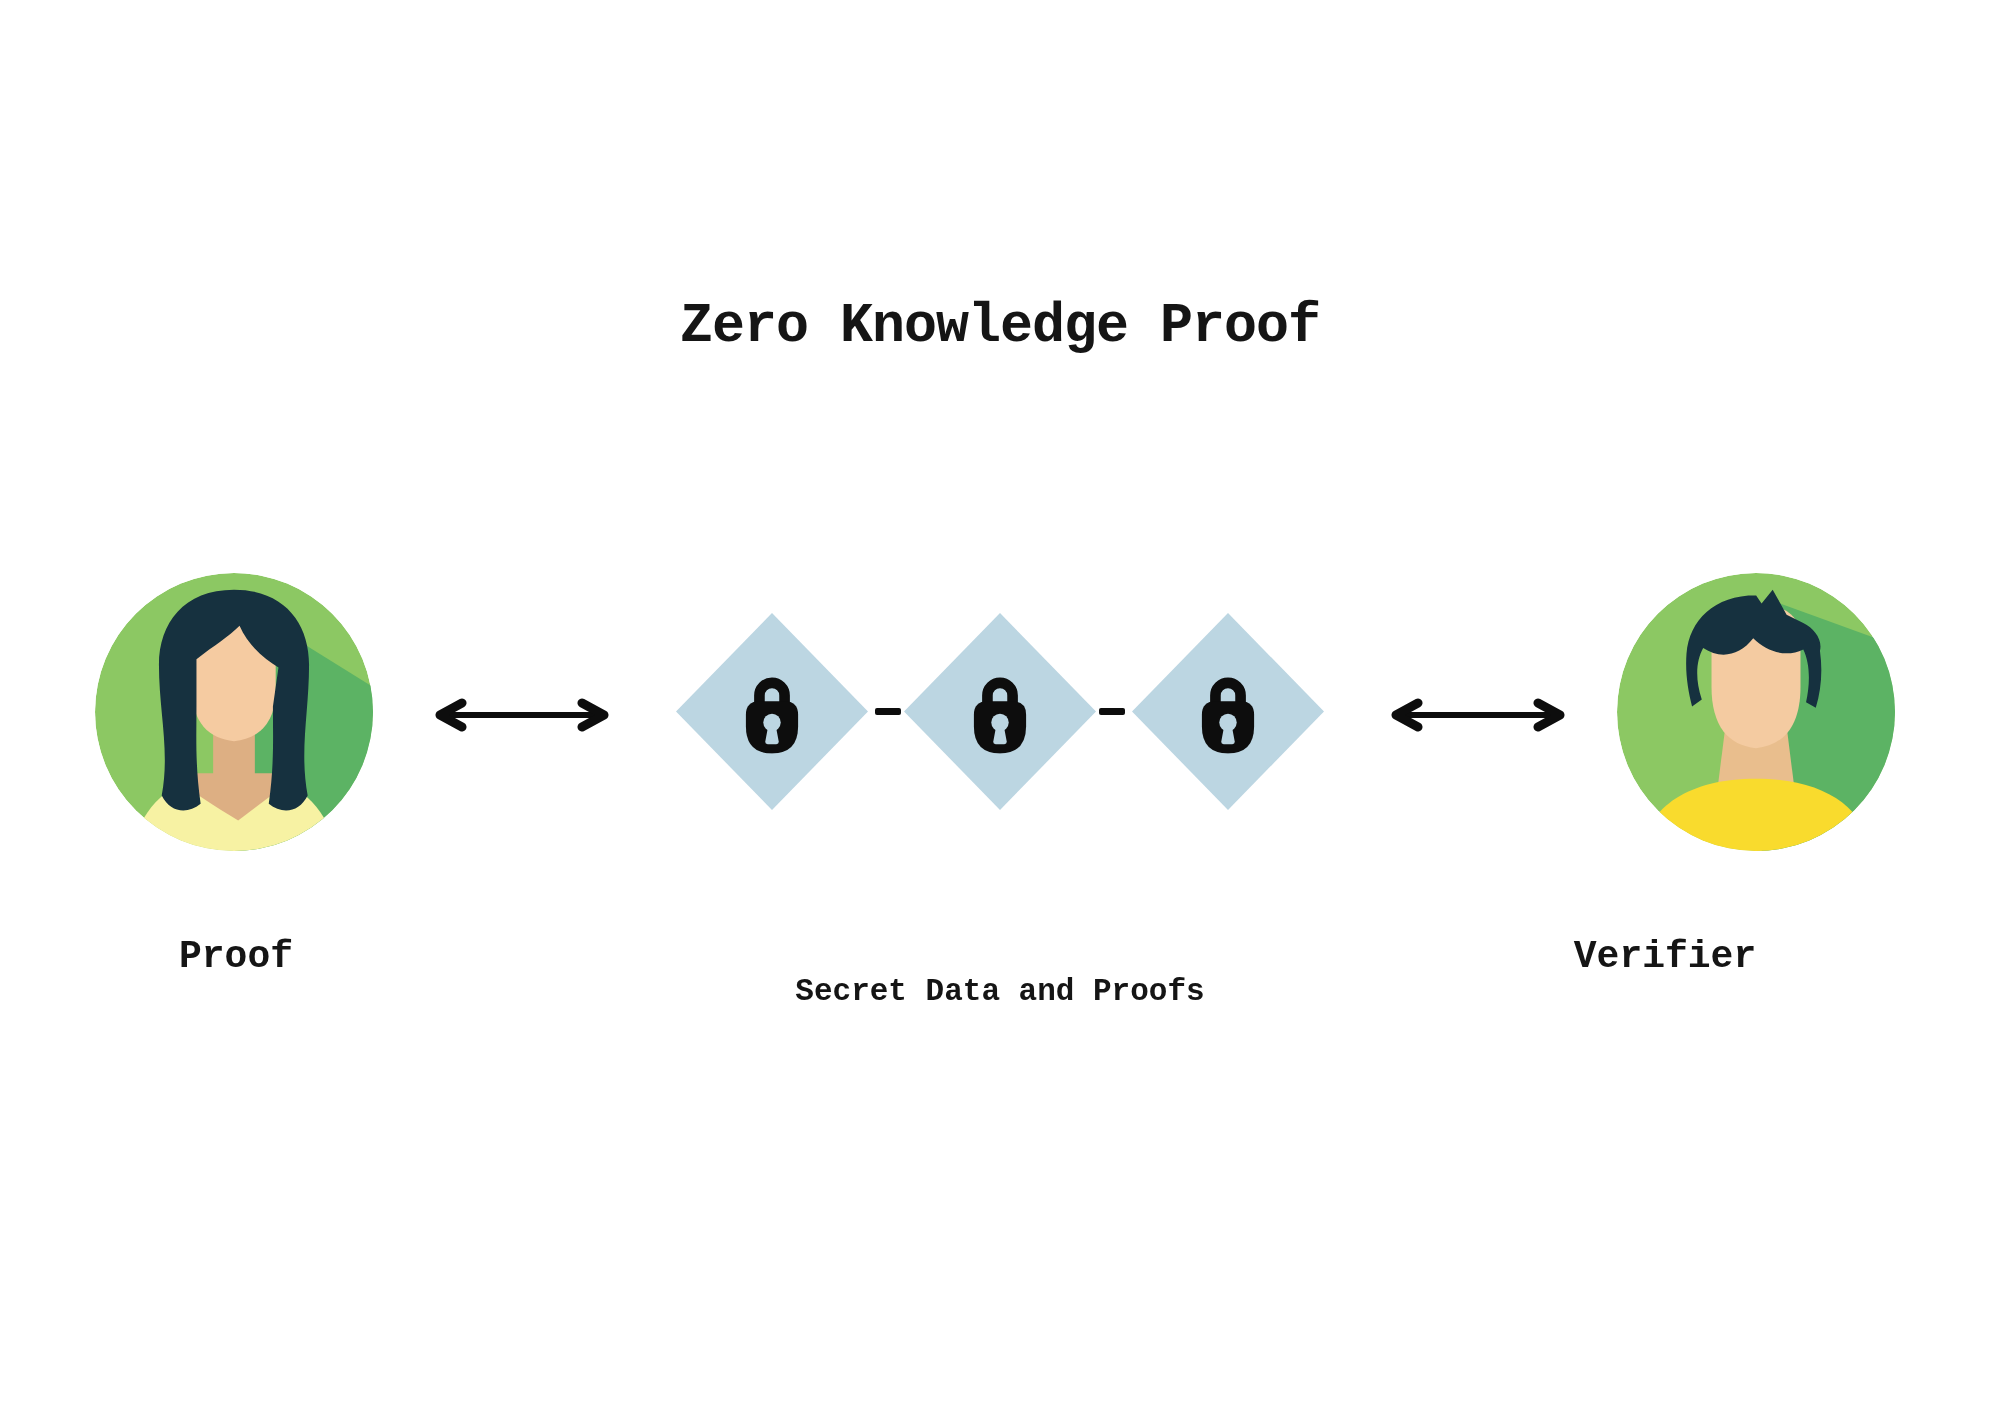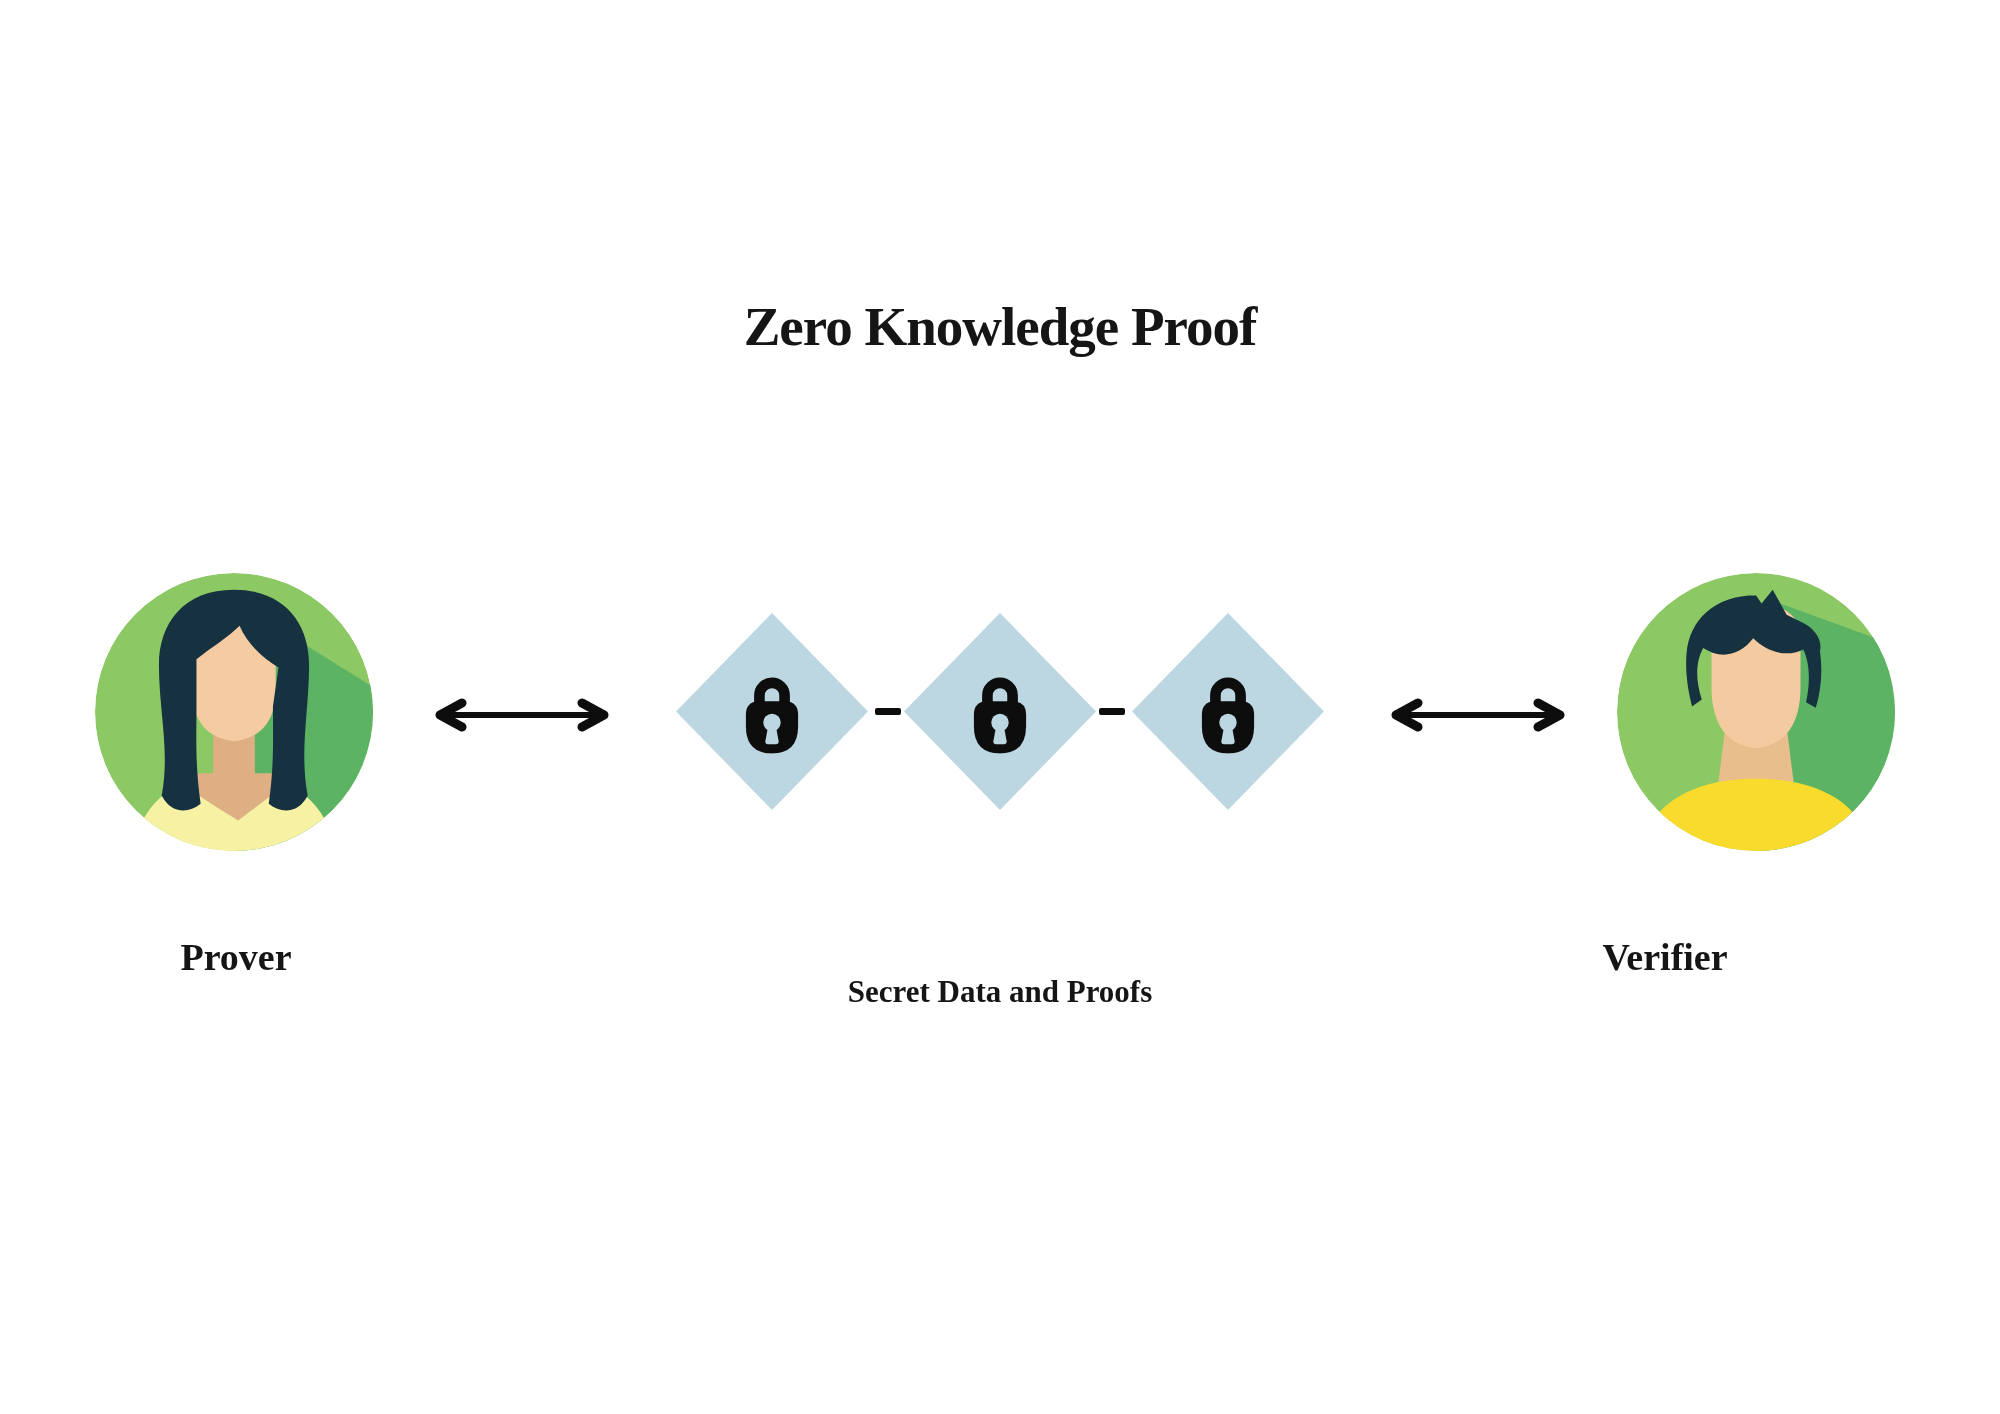--- a/index.html
+++ b/index.html
@@ -1,18 +1,18 @@
 <!DOCTYPE html>
 <html><head>
 <meta charset="utf-8">
 <style>
   html,body{margin:0;padding:0;background:#ffffff;}
   .canvas{
     position:relative;width:2000px;height:1024px;background:#ffffff;
-    font-family:Liberation Serif, serif;overflow:hidden;
+    font-family:Liberation Mono, monospace;overflow:hidden;
   }
   .abs{position:absolute;}
   .title{
     top:295px;left:1000px;transform:translateX(-50%);
     font-size:55px;font-weight:700;color:#151515;letter-spacing:-1px;white-space:nowrap;
   }
   .actor-label{
     top:935px;transform:translateX(-50%);
     font-size:38px;font-weight:700;color:#151515;white-space:nowrap;
   }
@@ -122,17 +122,17 @@
     <g clip-path="url(#cpV)">
       <circle cx="100" cy="100" r="100" fill="#8cc863"></circle>
       <path d="M112 20 L200 52 L200 200 L104 200 Z" fill="#5cb364"></path>
       <path d="M78 110 L122 110 L128 158 L72 158 Z" fill="#e9be8d"></path>
       <path d="M18 200 C22 168 52 148 100 148 C148 148 178 168 182 200 Z" fill="#f9db2d"></path>
       <path d="M68 46 C68 28 82 23 100 23 C118 23 132 28 132 48 L132 82 C132 110 120 124 100 126 C80 124 68 110 68 82 Z" fill="#f4cba1"></path>
       <path d="M100 16 C70 16 52 34 50 58 C49 72 51 84 54 96 L61 91 C56 76 57 63 62 54 C74 62 88 60 98 47 C108 57 122 61 134 55 C139 65 139 80 136 93 L143 97 C147 84 148 70 146 56 C148 48 142 40 134 36 L122 30 L112 12 L104 22 L96 10 Z" fill="#16313f"></path>
     </g>
   </svg>
 
-  <div class="abs actor-label" style="left:236px;">Prover</div>
+  <div class="abs actor-label" style="left:236px;">Proof</div>
   <div class="abs actor-label" style="left:1665px;">Verifier</div>
   <div class="abs chain-caption">Secret Data and Proofs</div>
 
 </div>
 
 </body></html>

